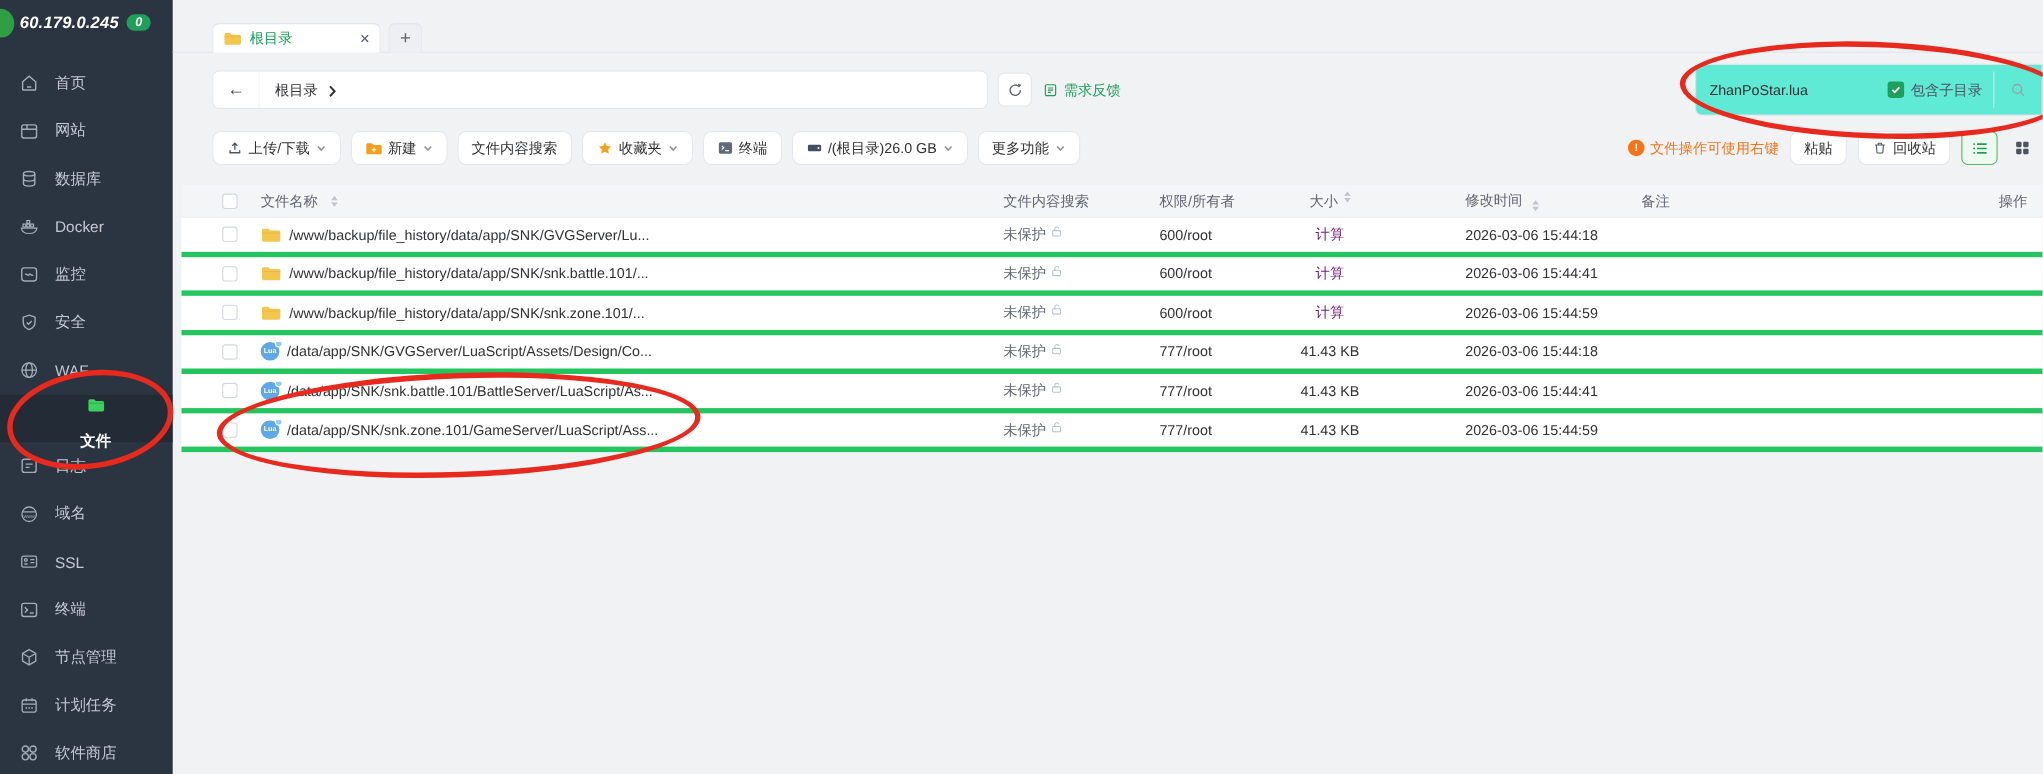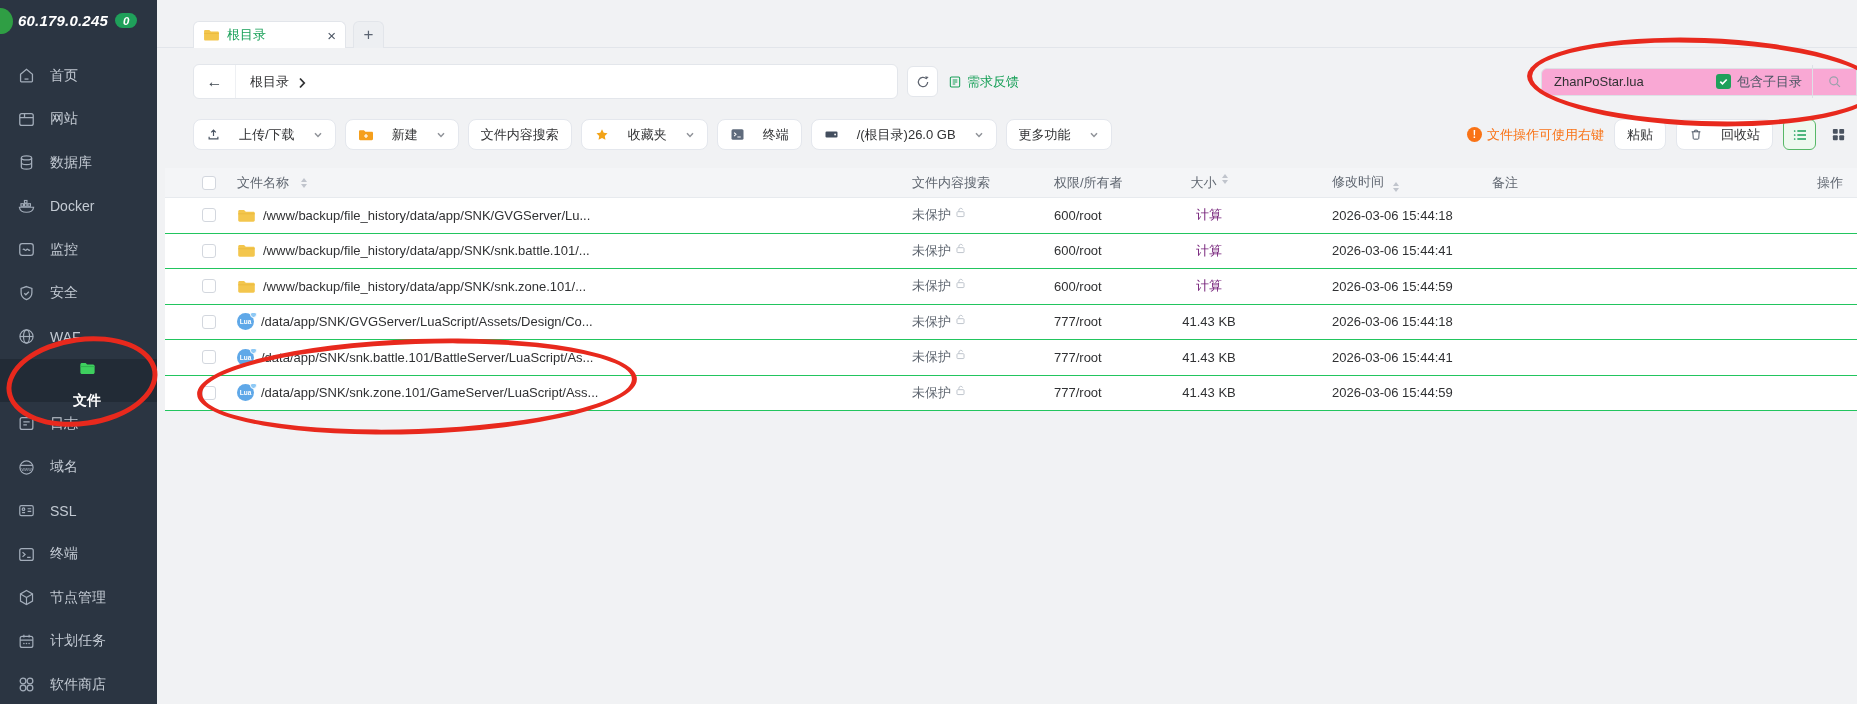--- a/index.html
+++ b/index.html
@@ -29,42 +29,42 @@
   .tab-add { width:31px; height:27px; margin-left:7px; margin-bottom:-1px; background:#edeff2; border:1px solid #e2e5ea; border-bottom:none; border-radius:6px 6px 0 0; color:#5b6472; font-size:17px; display:flex; align-items:center; justify-content:center; cursor:pointer; }
 
   .pathrow { display:flex; align-items:center; height:35px; margin:16px 0 0 36px; }
   .crumbbar { width:705px; height:35px; background:#fff; border:1px solid #e3e6eb; border-radius:6px; display:flex; align-items:center; }
   .back { width:42px; height:100%; display:flex; align-items:center; justify-content:center; color:#3f4750; font-size:16px; border-right:1px solid #eef0f3; cursor:pointer; }
   .crumb { font-size:13px; color:#303133; padding:0 8px 0 14px; cursor:pointer; }
   .crumb-chev { width:10px; height:10px; color:#303133; }
   .iconbtn { width:31px; height:31px; background:#fff; border:1px solid #e3e6eb; border-radius:6px; display:flex; align-items:center; justify-content:center; margin-left:9px; cursor:pointer; }
   .feedback { display:flex; align-items:center; gap:5px; color:#18a058; font-size:13px; margin-left:10px; cursor:pointer; }
   .spacer { flex:1; }
-  .searchbox { width:316px; height:28px; background:#f9a8d4; border:1px solid #dde1e6; border-radius:6px 0 0 6px; display:flex; align-items:center; }
+  .searchbox { width:316px; height:47px; background:#5eead4; border:1px solid #dde1e6; border-radius:6px 0 0 6px; display:flex; align-items:center; }
   .search-input { flex:1; min-width:0; border:none; outline:none; background:transparent; font-size:13px; color:#303133; padding-left:12px; font-family:inherit; }
   .cb { width:15px; height:15px; background:#1fa05a; border-radius:3px; display:flex; align-items:center; justify-content:center; flex-shrink:0; cursor:pointer; }
   .cb-label { font-size:13px; color:#4b5563; margin:0 10px 0 6px; white-space:nowrap; }
   .sdiv { width:1px; height:33px; background:#dde1e6; }
   .search-btn { width:43px; height:100%; display:flex; align-items:center; justify-content:center; cursor:pointer; }
 
   .toolbar { display:flex; align-items:center; gap:9px; margin:20px 0 0 36px; padding-right:2px; }
-  .tbtn { height:31px; background:#fff; border:1px solid #e4e7ed; border-radius:8px; display:flex; align-items:center; gap:18px; padding:0 12px; font-size:13px; color:#303133; cursor:pointer; white-space:nowrap; }
+  .tbtn { height:31px; background:#fff; border:1px solid #e4e7ed; border-radius:8px; display:flex; align-items:center; gap:5px; padding:0 12px; font-size:13px; color:#303133; cursor:pointer; white-space:nowrap; }
   .chev { width:10px; height:10px; color:#909399; }
   .tb-right { margin-left:auto; display:flex; align-items:center; gap:10px; }
   .hint { display:flex; align-items:center; gap:5px; color:#f97316; font-size:13px; }
   .hint-icon { width:15px; height:15px; border-radius:50%; background:#f97316; color:#fff; font-size:10px; font-weight:bold; display:flex; align-items:center; justify-content:center; }
   .view-btn { width:33px; height:31px; border-radius:6px; display:flex; align-items:center; justify-content:center; cursor:pointer; }
   .view-btn.active { background:#eef9ef; border:1px solid #57b867; color:#18a058; }
   .view-btn.plain { color:#4a5360; margin-left:-4px; }
 
   
   .filetable { margin:18px 0 0 8px; }
   .grid { display:grid; grid-template-columns:60px 687px 142px 122px 66px 250px 1fr 80px; align-items:center; }
   .thead { height:30px; background:#f4f5f7; border-bottom:1px solid #e7eaee; font-size:13px; color:#5f6670; }
-  .trow { height:35.5px; background:#fff; border-bottom:1px solid #22c55e; font-size:13px; color:#303133; cursor:pointer; }
+  .trow { height:35.5px; background:#fff; border-bottom:5px solid #22c55e; font-size:13px; color:#303133; cursor:pointer; }
   .c-check { padding-left:37px; display:flex; }
   .ck { width:14px; height:14px; background:#fff; border:1px solid #d3d7de; border-radius:3px; cursor:pointer; }
   .c-name { display:flex; align-items:center; gap:7px; padding-left:12px; overflow:hidden; white-space:nowrap; }
   .c-size { display:flex; justify-content:center; }
   .c-mtime { padding-left:90px; }
   .c-ops { display:flex; justify-content:flex-end; padding-right:14px; }
   .hlabel { display:inline-flex; align-items:center; }
   .sort { display:inline-flex; flex-direction:column; gap:2px; margin-left:5px; cursor:pointer; }
   .sort i { width:0; height:0; border-left:3.7px solid transparent; border-right:3.7px solid transparent; display:block; }
   .sort .up { border-bottom:4.6px solid #c0c4cc; }

